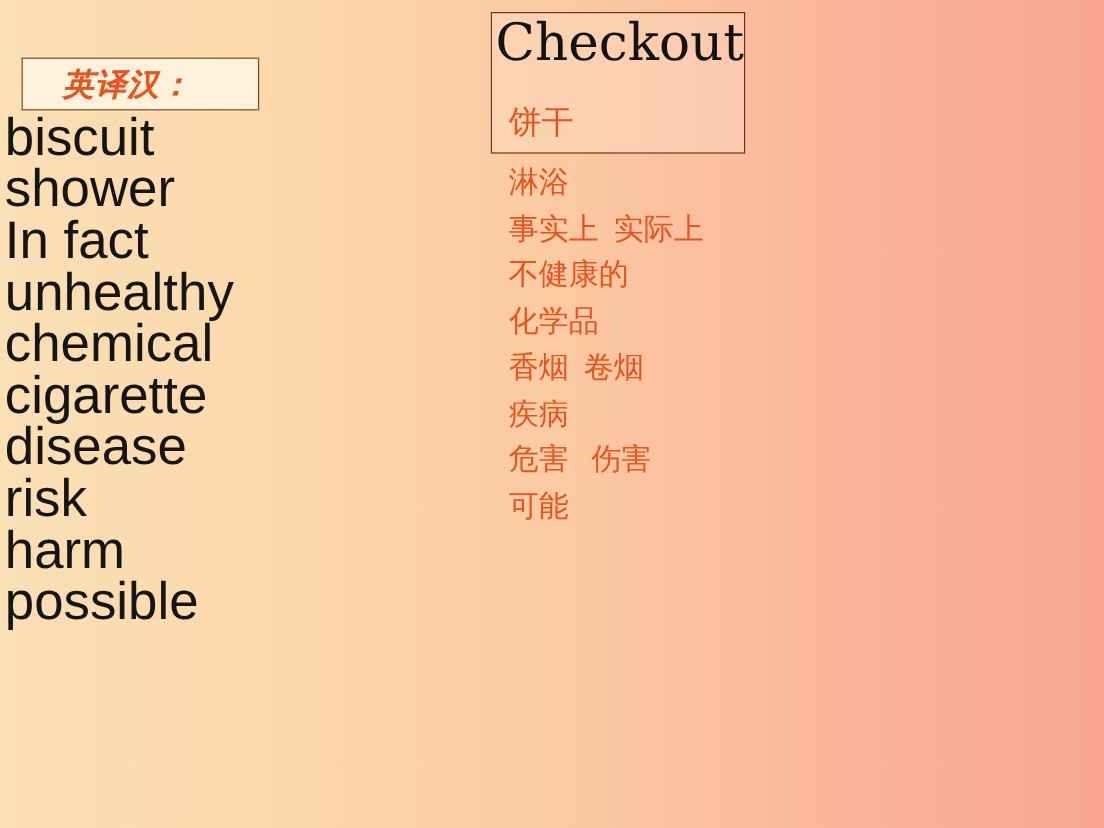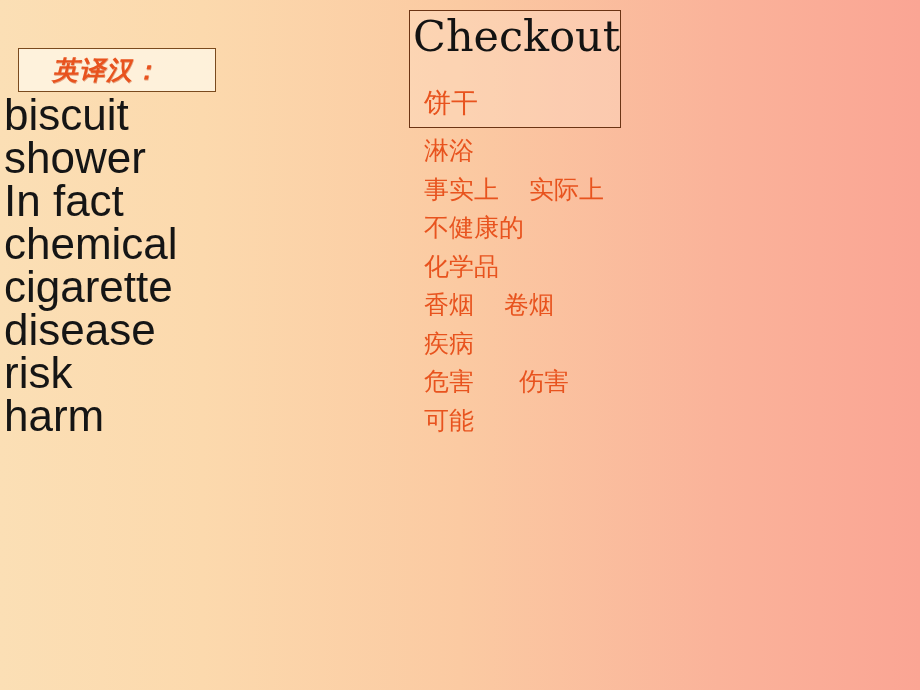--- a/index.html
+++ b/index.html
@@ -120,46 +120,48 @@
     position: absolute;
     left: 23px;
     top: 134px;
     margin: 0;
     padding: 0;
     list-style: none;
   }
 
   #chinese-list li {
     color: #e8531e;
-    font-family: Liberation Mono, monospace;
+    font-family: Liberation Serif, serif;
     font-size: 25px;
     line-height: 38.5px;
     white-space: pre;
   }
 </style>
 </head>
 <body>
 
 <div id="slide">
 
   <div id="left-column">
 
     <div id="title-box">
       <span id="title-text">英译汉：</span>
     </div>
 
     <ul id="english-list">
       <li>biscuit</li>
       <li>shower</li>
       <li>In fact</li>
+      <li>unhealthy</li>
       <li>chemical</li>
       <li>cigarette</li>
       <li>disease</li>
       <li>risk</li>
       <li>harm</li>
+      <li>possible</li>
     </ul>
 
   </div>
 
   <div id="right-column">
 
     <div id="checkout-box"></div>
 
     <div id="checkout-heading">Checkout</div>
 

